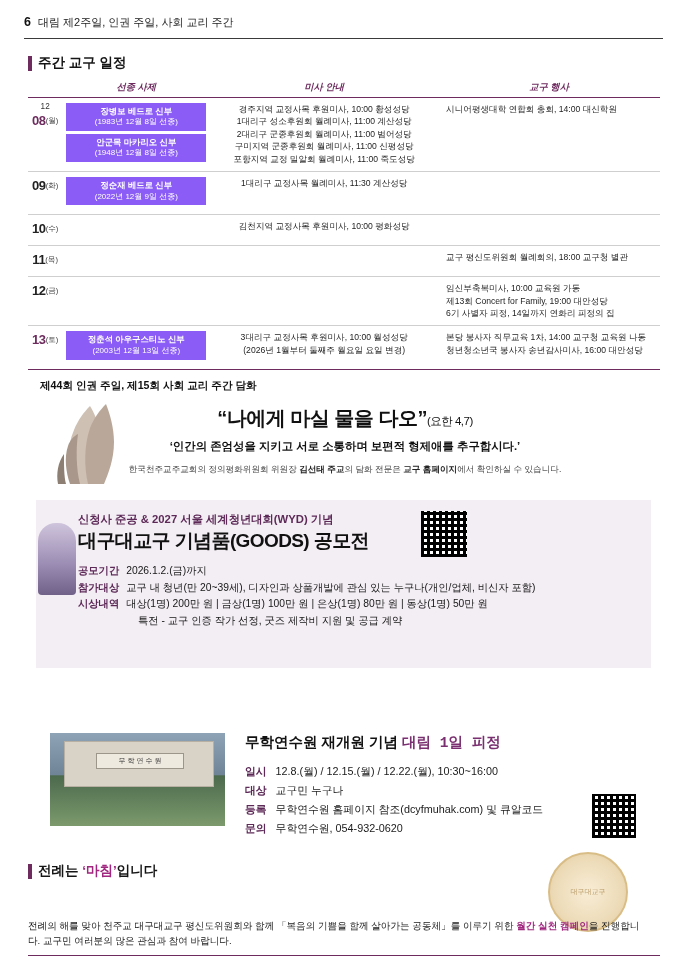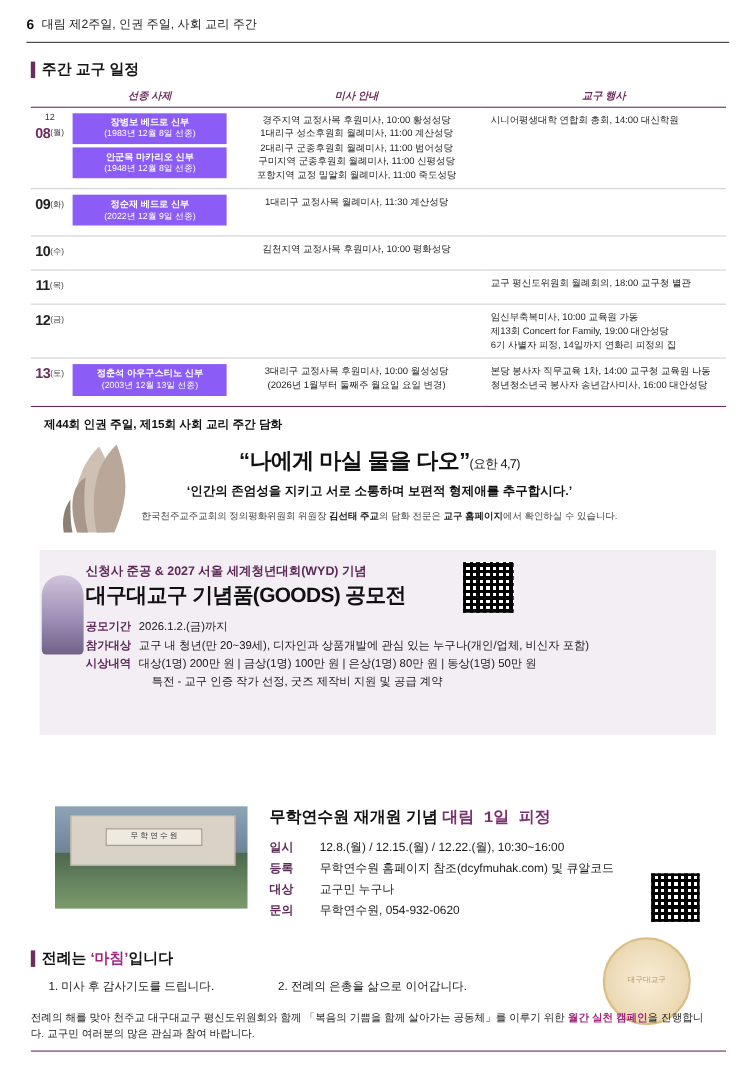--- a/index.html
+++ b/index.html
@@ -289,21 +289,21 @@
     font-size: 14.5px;
     font-weight: bold;
     color: #111;
     margin-bottom: 10px;
   }
   .r-title .hl { color: #7a3070; font-family: Liberation Mono, monospace; }
   .r-row {
     font-size: 10.8px;
     line-height: 1.75;
     display: flex;
-    gap: 24px;
+    gap: 9px;
   }
   .r-key { font-weight: bold; color: #5d2a58; white-space: nowrap; }
   #retreat-qr {
     left: 592px;
     top: 794px;
     width: 44px;
     height: 44px;
   }
 
   
@@ -530,42 +530,38 @@
   <div class="qr" id="retreat-qr"></div>
   <div id="retreat-inner">
     <div class="r-title">
       <span>무학연수원 재개원 기념 </span><span class="hl">대림 1일 피정</span>
     </div>
     <div class="r-row">
       <span class="r-key">일시</span>
       <span>12.8.(월) / 12.15.(월) / 12.22.(월), 10:30~16:00</span>
     </div>
     <div class="r-row">
+      <span class="r-key">대상</span>
+      <span>교구민 누구나</span>
+    </div>
+    <div class="r-row">
       <span class="r-key">등록</span>
       <span>무학연수원 홈페이지 참조(dcyfmuhak.com) 및 큐알코드</span>
-    </div>
-    <div class="r-row">
-      <span class="r-key">대상</span>
-      <span>교구민 누구나</span>
     </div>
     <div class="r-row">
       <span class="r-key">문의</span>
       <span>무학연수원, 054-932-0620</span>
     </div>
   </div>
 
   <div class="sec-head" id="closing-head">
     <span class="sec-bar"></span>
     <span class="sec-title closing-title">
       <span>전례는 </span><span class="hl">‘마침’</span><span>입니다</span>
     </span>
   </div>
   <div id="seal">대구대교구</div>
-  <div id="closing-list">
-    <span>1. 미사 후 감사기도를 드립니다.</span>
-    <span>2. 전례의 은총을 삶으로 이어갑니다.</span>
-  </div>
   <div id="closing-para">
     <span>전례의 해를 맞아 천주교 대구대교구 평신도위원회와 함께 「복음의 기쁨을 함께 살아가는 공동체」를 이루기 위한 </span><span class="hl">월간 실천 캠페인</span><span>을 진행합니다. 교구민 여러분의 많은 관심과 참여 바랍니다.</span>
   </div>
   <div id="closing-rule"></div>
 
 </div>
 
 </body></html>

